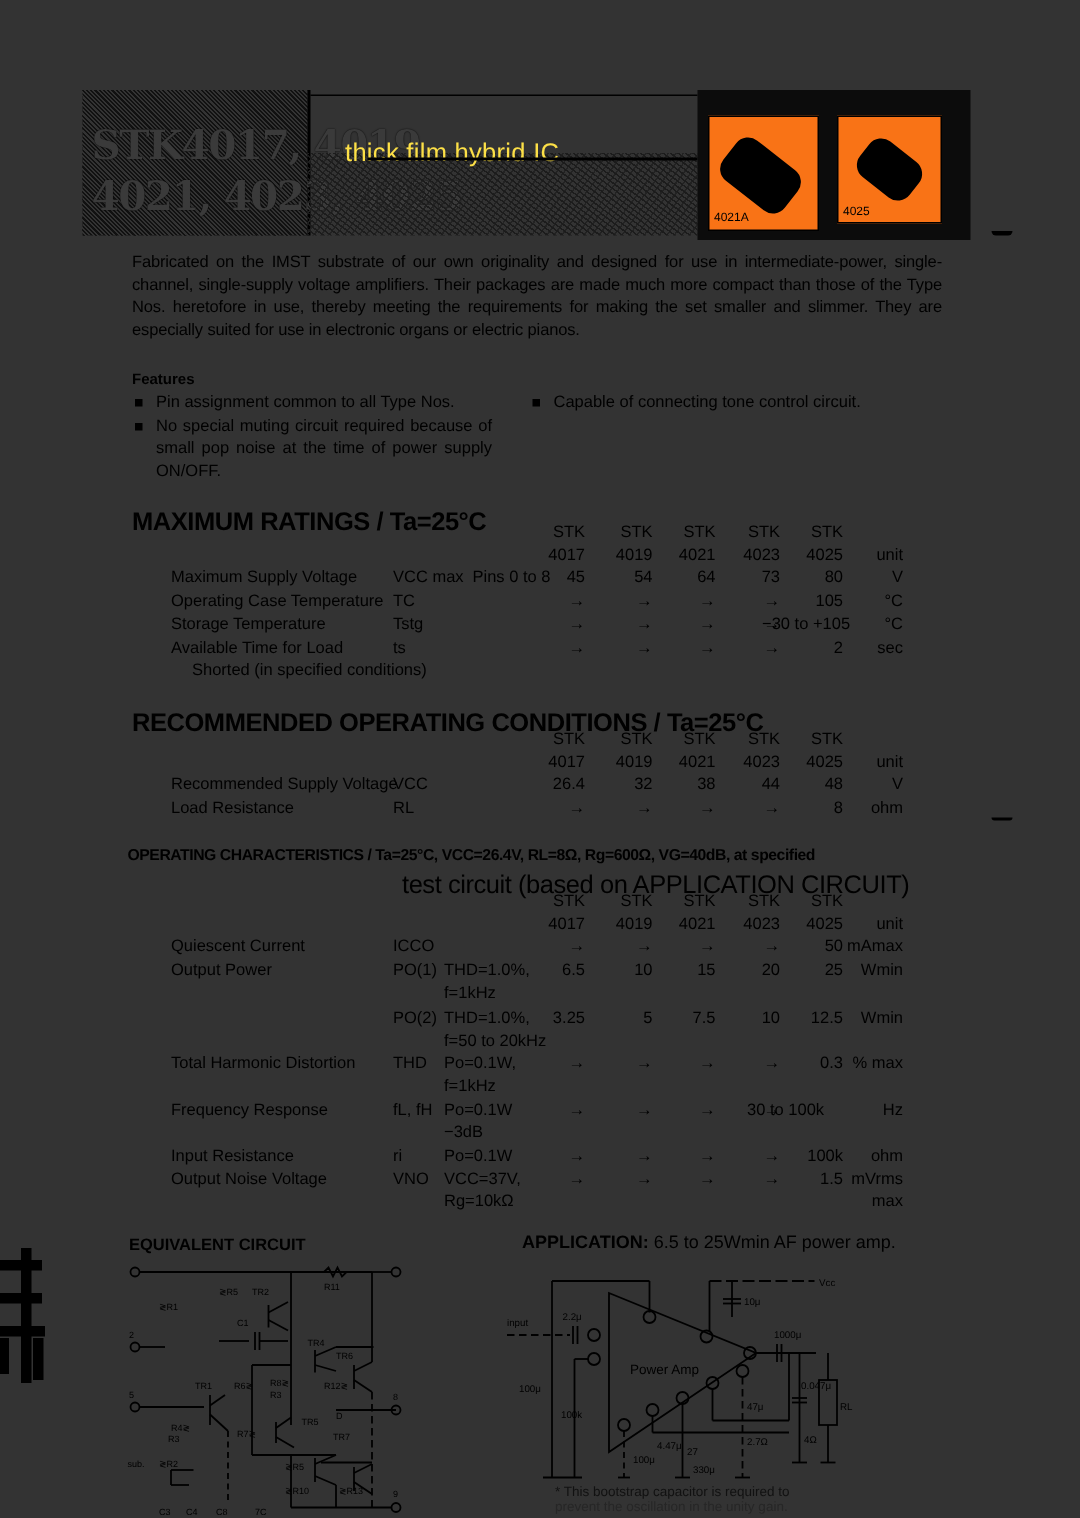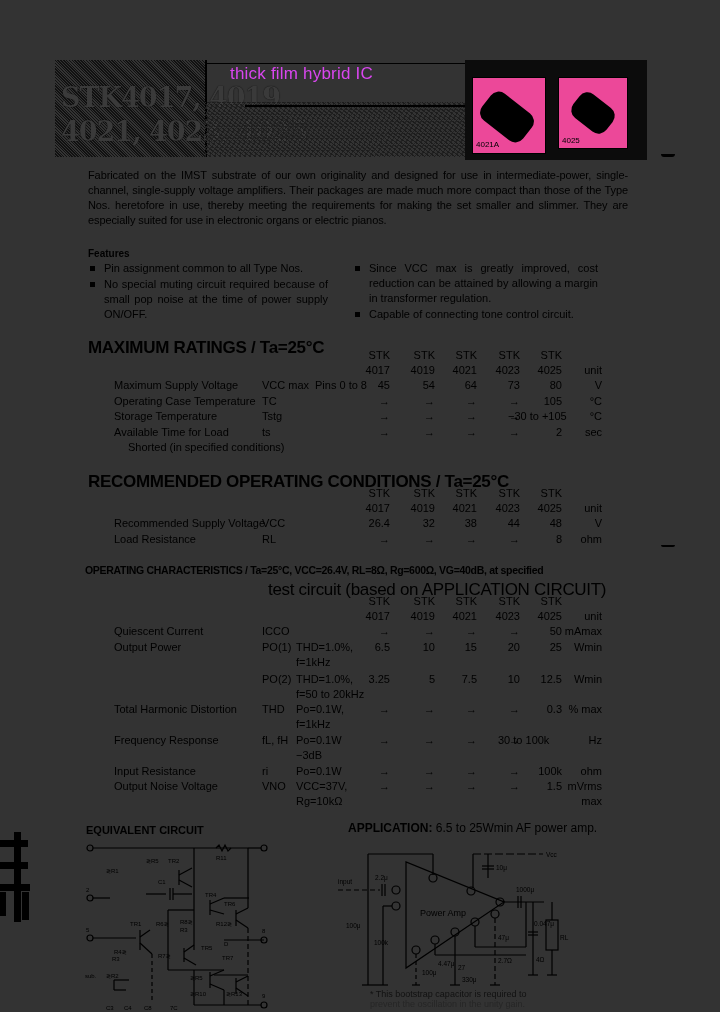--- a/index.html
+++ b/index.html
@@ -18,34 +18,34 @@
   }
   .hdr-left .t {
     position:absolute; left:6px; right:4px; font-family:"DejaVu Serif", serif;
     font-size:27px; font-weight:bold; color:#3a3a3a; letter-spacing:-1px;
     text-shadow:0 0 1px #000; white-space:nowrap;
   }
   .hdr-mid {
     left:205px; top:60px; width:260px; height:97px;
   }
   .hdr-mid .topline { position:absolute; left:2px; right:0; top:3px; height:1px; background:#000; }
-  .hdr-mid .title { position:absolute; left:25px; top:4px; font-size:17px; color:#d946ef; letter-spacing:0.2px; }
+  .hdr-mid .title { position:absolute; left:25px; top:32px; font-size:17px; color:#fde047; letter-spacing:0.2px; }
   .hdr-mid .noise {
     position:absolute; left:0; right:0; top:42px; bottom:0;
     background:
       repeating-linear-gradient(37deg,#1c1c1c 0 1px,transparent 1px 3px),
       repeating-linear-gradient(-53deg,#222 0 1px,transparent 1px 4px);
   }
   .hdr-mid .midline { position:absolute; left:40px; right:0; top:45px; height:2px; background:#000; }
   .hdr-mid .sub { position:absolute; left:55px; top:68px; font-size:15px; color:#262626; letter-spacing:6px; }
   .hdr-right {
     left:465px; top:60px; width:182px; height:100px; background:#0c0c0c;
   }
   .pkg {
-    position:absolute; background:#ec4899; border:1px solid #000;
+    position:absolute; background:#f97316; border:1px solid #000;
   }
   .pkg .chip {
     position:absolute; background:#000; border-radius:10px;
     transform:rotate(38deg);
   }
   .pkg .lbl { position:absolute; font-size:8px; color:#000; }
   .rmark { position:absolute; width:14px; height:3px; background:#000; border-radius:0 0 6px 6px; }
 
   
   .para { left:88px; top:168px; width:540px; font-size:11px; line-height:15px; text-align:justify; letter-spacing:-0.1px; }
@@ -97,21 +97,20 @@
 <div class="rmark" style="left:661px; top:545px; height:2px;"></div>
 
 <div class="abs para">Fabricated on the IMST substrate of our own originality and designed for use in intermediate-power, single-channel, single-supply voltage amplifiers. Their packages are made much more compact than those of the Type Nos. heretofore in use, thereby meeting the requirements for making the set smaller and slimmer. They are especially suited for use in electronic organs or electric pianos.</div>
 
 <div class="abs feat-h">Features</div>
 <div class="abs feat-col" style="left:88px; top:261px; width:240px;">
   <div class="it">Pin assignment common to all Type Nos.</div>
   <div class="it">No special muting circuit required because of small pop noise at the time of power supply ON/OFF.</div>
 </div>
 <div class="abs feat-col" style="left:353px; top:261px; width:245px;">
-  <div class="it">Since VCC max is greatly improved, cost reduction can be attained by allowing a margin in transformer regulation.</div>
   <div class="it">Capable of connecting tone control circuit.</div>
 </div>
 
 <div class="abs sec-h" style="left:88px; top:338px;">MAXIMUM RATINGS / Ta=25°C</div>
 <div class="row" style="top:349px;">
   <span class="v v0">STK</span>
   <span class="v v1">STK</span>
   <span class="v v2">STK</span>
   <span class="v v3">STK</span>
   <span class="v v4">STK</span>

